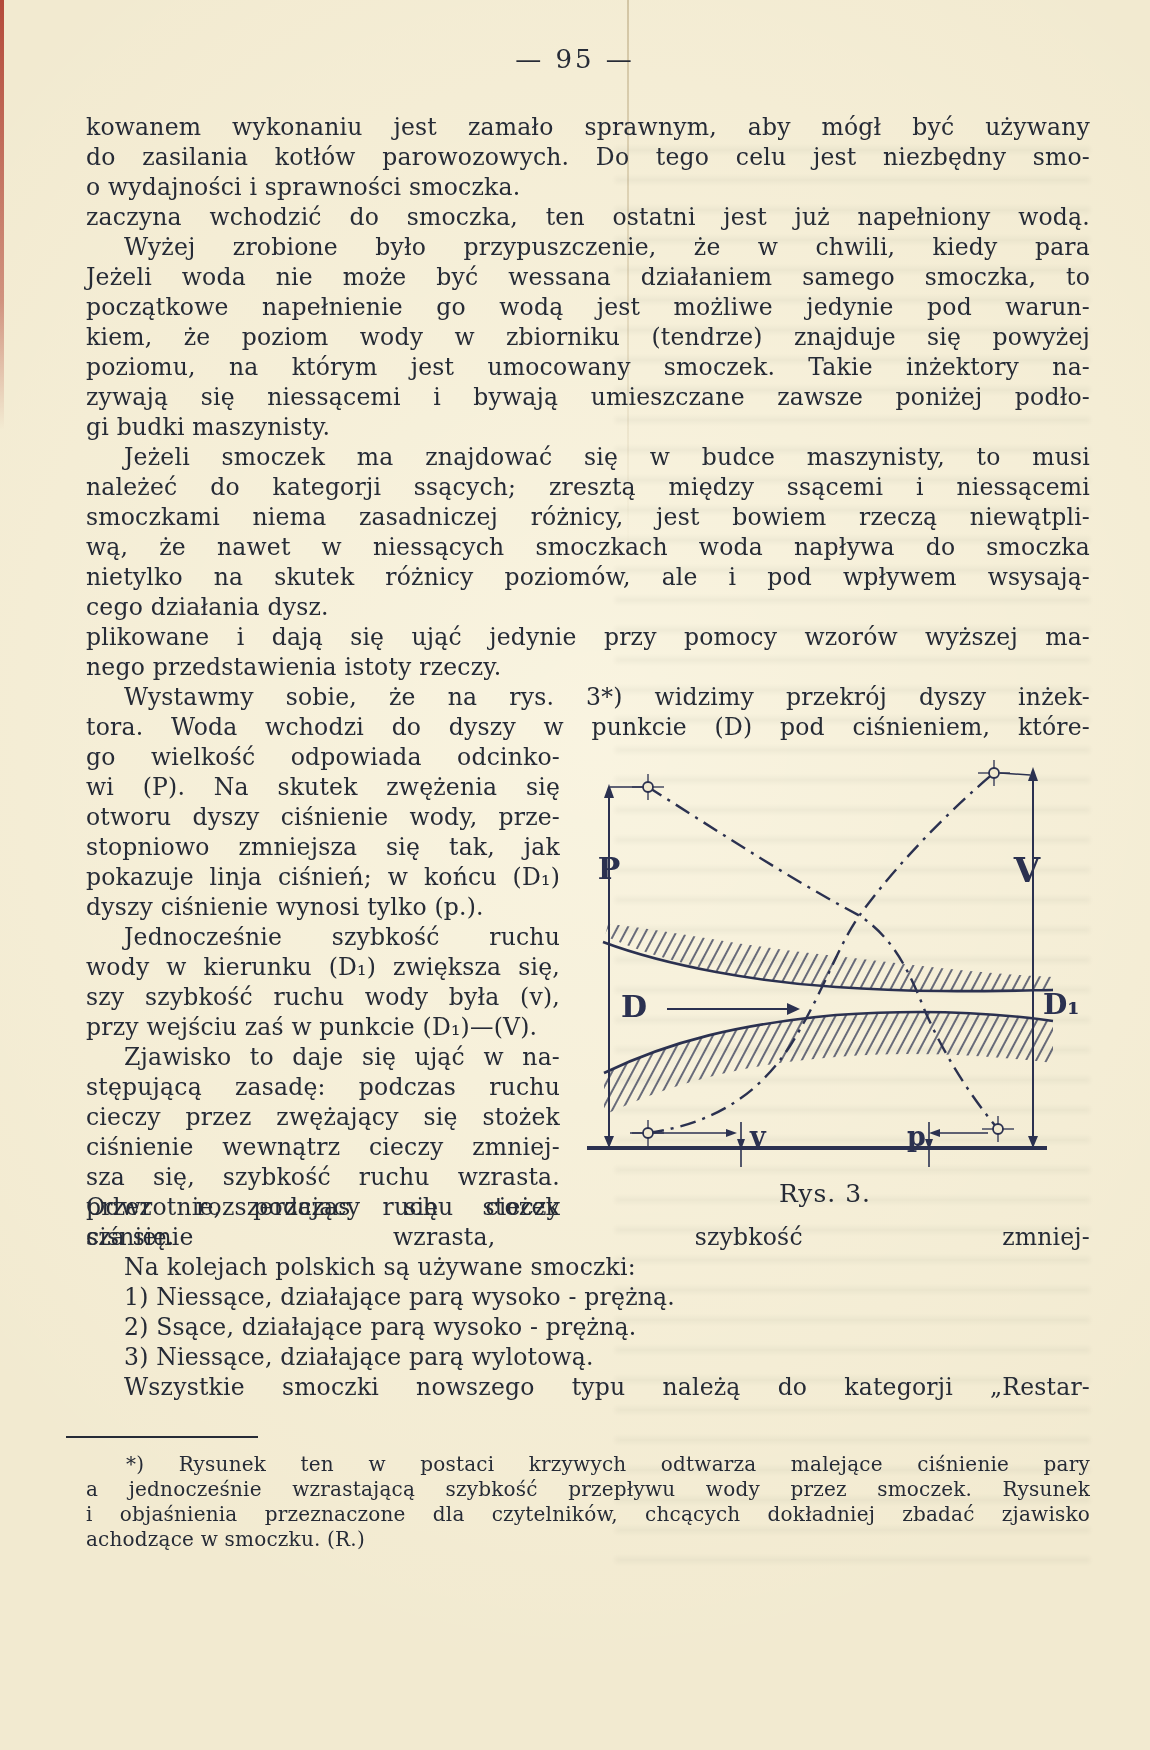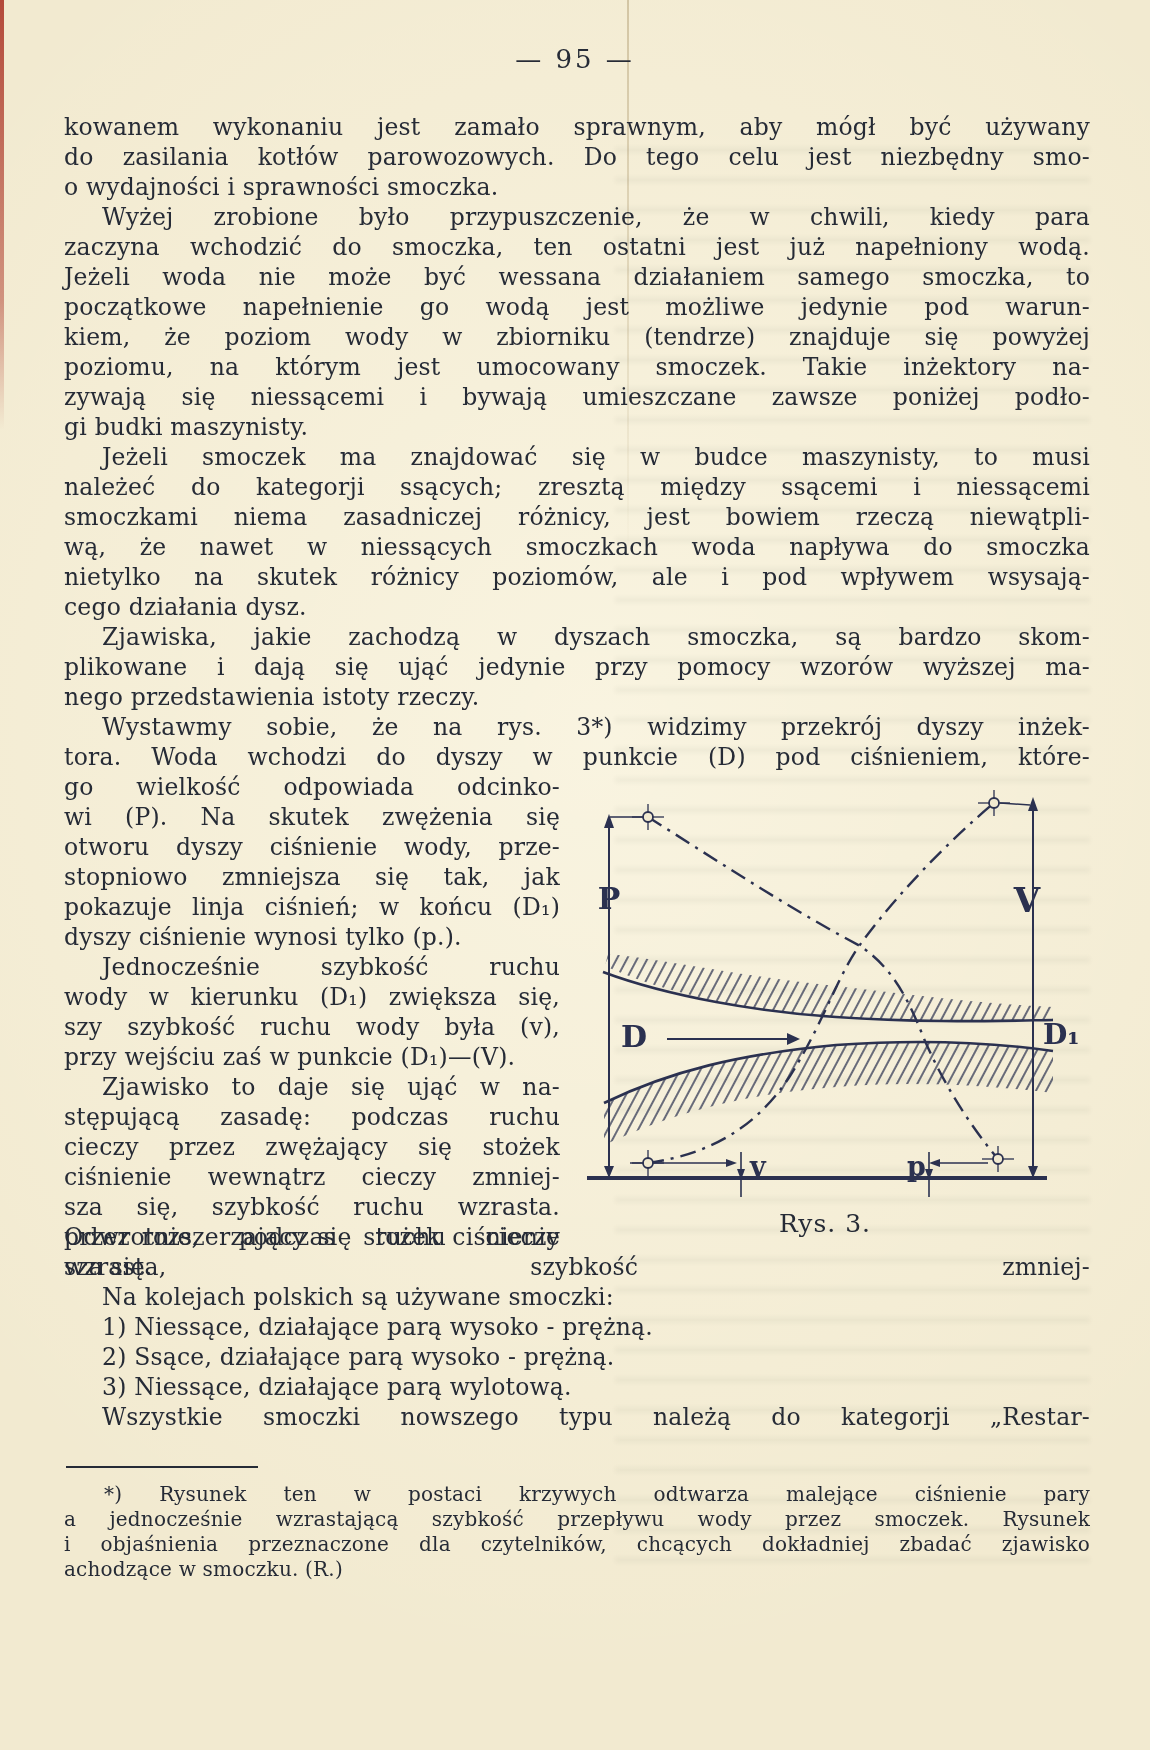--- a/index.html
+++ b/index.html
@@ -17,21 +17,21 @@
   .red-edge{position:absolute; left:0; top:0; width:4px; height:430px;
     background:linear-gradient(180deg, var(--redmark) 0%, rgba(180,74,58,.55) 70%, rgba(180,74,58,0) 100%);}
   .crease{position:absolute; left:627px; top:0; width:2px; height:560px;
     background:linear-gradient(180deg, rgba(150,125,75,.35), rgba(150,125,75,.18) 60%, rgba(150,125,75,0));}
   .ghost{position:absolute; left:615px; top:130px; width:475px; height:1450px; opacity:.07; filter:blur(2px);
     background:repeating-linear-gradient(180deg, transparent 0 17px, rgba(80,88,72,.7) 17px 23px, transparent 23px 30px);}
   .pageno{position:absolute; top:44px; left:0; right:0; text-align:center;
     font-size:26px; letter-spacing:3px; color:var(--ink);}
   .pagebody{position:absolute; left:64px; top:112px; width:1026px;}
   .tline{height:30px; line-height:30px; font-size:23.5px;
-    text-align:justify; text-align-last:justify; letter-spacing:.2px;}
+    text-align:justify; text-align-last:justify; letter-spacing:.2px;margin-left:22px;}
   .tline.indent{text-indent:38px;}
   .tline.last{text-align-last:left;}
   .figure{float:right; width:530px; height:457px;}
   .figure svg{display:block; margin-top:4px;}
   .figcaption{margin-top:8px; text-align:center; font-size:25px; letter-spacing:1px;}
   .fnrule{width:192px; border-top:2px solid var(--ink); margin:34px 0 14px 2px;}
   .footnote .tline{font-size:20px; height:25px; line-height:25px;}
   .footnote .tline.indent{text-indent:40px;}
   .figlabel{font-family:"DejaVu Serif", serif; font-weight:bold; fill:var(--figink);}
 </style>
@@ -44,35 +44,34 @@
   <div class="ghost"></div>
 
   <div class="pageno">—  95  —</div>
 
   <div class="pagebody">
 
     <div>
         <div class="tline">kowanem wykonaniu jest zamało sprawnym, aby mógł być używany</div>
         <div class="tline">do zasilania kotłów parowozowych. Do tego celu jest niezbędny smo-</div>
         <div class="tline last">o wydajności i sprawności smoczka.</div>
+        <div class="tline">zaczyna wchodzić do smoczka, ten ostatni jest już napełniony wodą.</div>
         <div class="tline indent">Wyżej zrobione było przypuszczenie, że w chwili, kiedy para</div>
-        <div class="tline">zaczyna wchodzić do smoczka, ten ostatni jest już napełniony wodą.</div>
         <div class="tline">Jeżeli woda nie może być wessana działaniem samego smoczka, to</div>
         <div class="tline">początkowe napełnienie go wodą jest możliwe jedynie pod warun-</div>
         <div class="tline">kiem, że poziom wody w zbiorniku (tendrze) znajduje się powyżej</div>
         <div class="tline">poziomu, na którym jest umocowany smoczek.  Takie inżektory na-</div>
         <div class="tline">zywają się niessącemi i bywają umieszczane zawsze poniżej podło-</div>
         <div class="tline last">gi budki maszynisty.</div>
         <div class="tline indent">Jeżeli smoczek ma znajdować się w budce maszynisty, to musi</div>
         <div class="tline">należeć do kategorji ssących; zresztą między ssącemi i niessącemi</div>
         <div class="tline">smoczkami niema zasadniczej różnicy, jest bowiem rzeczą niewątpli-</div>
         <div class="tline">wą, że nawet w niessących smoczkach woda napływa do smoczka</div>
         <div class="tline">nietylko na skutek różnicy poziomów, ale i pod wpływem wsysają-</div>
         <div class="tline last">cego działania dysz.</div>
-        <div class="tline indent">Zjawiska, jakie zachodzą w dyszach smoczka, są bardzo skom-</div>
         <div class="tline">plikowane i dają się ująć jedynie przy pomocy wzorów wyższej ma-</div>
         <div class="tline last">nego przedstawienia istoty rzeczy.</div>
         <div class="tline indent">Wystawmy sobie, że na rys. 3*) widzimy przekrój dyszy inżek-</div>
         <div class="tline">tora. Woda wchodzi do dyszy w punkcie (D) pod ciśnieniem, które-</div>
       </div>
 
     <div class="figure">
       <svg viewBox="0 0 530 425" width="530" height="425">
         <defs>
           <pattern id="hatch" width="9" height="9" patternUnits="userSpaceOnUse" patternTransform="rotate(28)">

